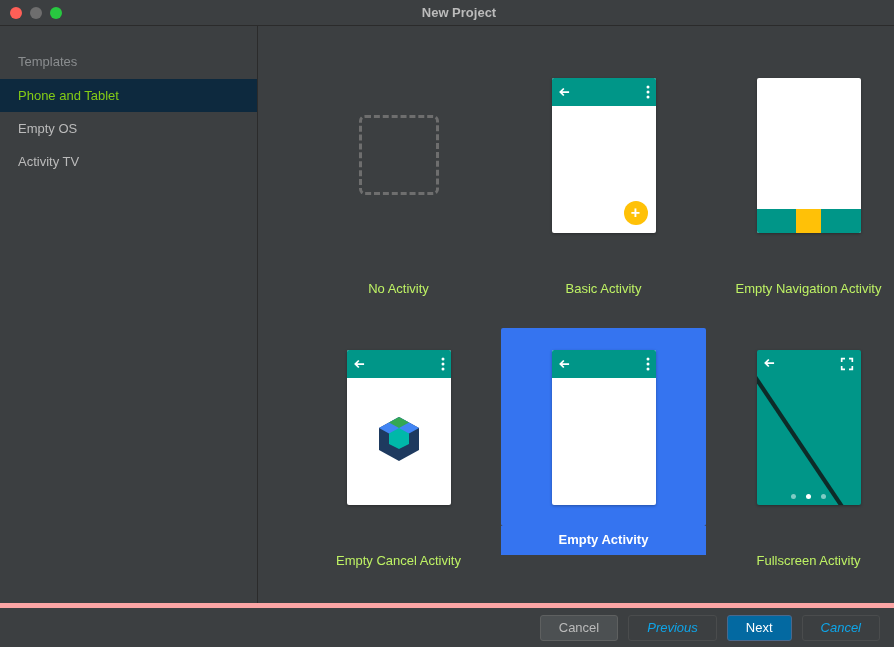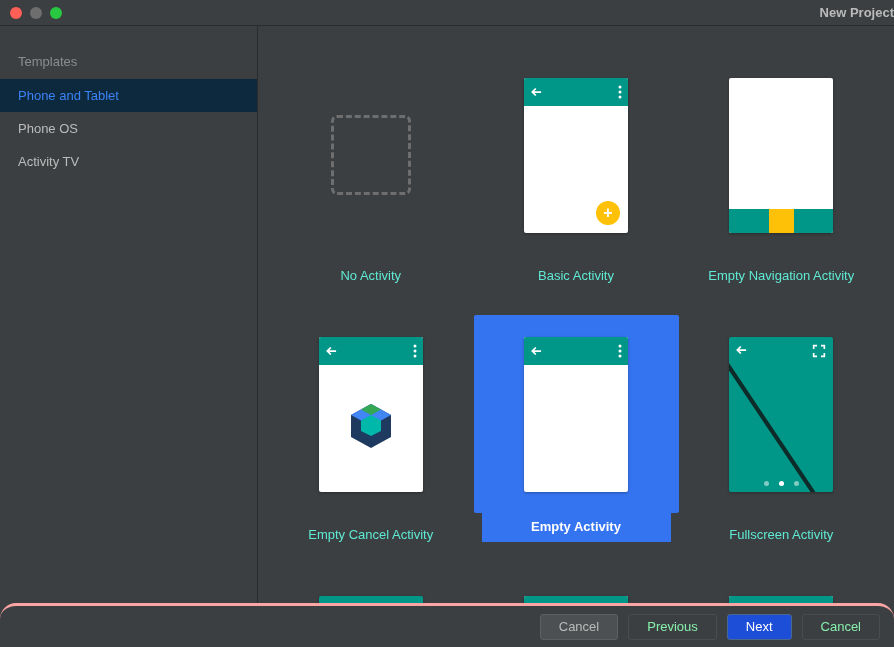--- a/index.html
+++ b/index.html
@@ -26,52 +26,53 @@
   gap: 8px;
   margin-left: 10px;
 }
 .tl { width: 12px; height: 12px; border-radius: 50%; }
 .tl.red { background: #ff5f57; }
 .tl.yellow { background: #6e6e6e; }
 .tl.green { background: #28c840; }
 .title {
   position: absolute;
   left: 0; right: 0;
-  text-align: right;
+  text-align: center;
   font-size: 13px;
   font-weight: 600;
   color: #bbbbbb;
   pointer-events: none;
   padding-left: 24px;
 }
 .main {
   flex: 1;
   display: flex;
   overflow: hidden;
+  gap: 28px;
 }
 .sidebar {
   width: 258px;
   background: #3c3f41;
   border-right: 1px solid #2b2b2b;
   padding-top: 14px;
 }
 .sidebar-header {
   padding: 14px 18px 10px;
   font-size: 13px;
   color: #8a8d8f;
 }
 .sidebar-item {
   padding: 9px 18px;
   font-size: 13px;
   color: #bbbbbb;
   cursor: pointer;
 }
 .sidebar-item.selected {
   background: #0d293e;
-  color: #3b82f6;
+  color: #84cc16;
 }
 .content {
   flex: 1;
   overflow-y: auto;
   background: #3c3f41;
   padding: 30px 10px 10px;
 }
 .grid {
   display: grid;
   grid-template-columns: repeat(3, 205px);
@@ -92,30 +93,30 @@
   justify-content: center;
   border: 2px solid transparent;
   border-radius: 2px;
   padding: 4px;
 }
 .template-card.selected .thumb-wrapper {
   border-color: #3574f0;
   background: #3574f0;
 }
 .template-label {
-  margin-top: 14px;
-  font-size: 13px;
-  color: #5eead4;
+  margin-top: 27px;
+  font-size: 13px;
+  color: #bef264;
   text-align: center;
 }
 .template-card.selected .template-label {
   color: #ffffff;
   font-weight: 600;
   background: #3574f0;
-  width: 189px;
+  width: 205px;
   margin-top: 0;
   padding: 6px 0 8px;
 }
 .phone {
   width: 104px;
   height: 155px;
   background: #ffffff;
   border-radius: 2px;
   overflow: hidden;
   position: relative;
@@ -164,61 +165,60 @@
 }
 .fullscreen-bg .dots-row {
   position:absolute; bottom:6px; left:0; right:0;
   display:flex; gap:10px; justify-content:center;
 }
 .fullscreen-bg .dot { width:5px;height:5px;border-radius:50%;background:rgba(255,255,255,.5);}
 .fullscreen-bg .dot.active{background:#fff;}
 .interstitial { background:#009688; padding:8px;}
 .footer {
   height: 44px;
-  border-top: 3px solid #fca5a5;
+  border-top: 5px solid #fca5a5;
   display: flex;
   align-items: center;
   justify-content: flex-end;
   gap: 10px;
   padding: 0 14px;
   background: #3c3f41;
-  border-radius: 16px;
 }
 .btn {
   height: 26px;
   padding: 0 18px;
   border-radius: 3px;
   font-size: 13px;
   border: 1px solid #5e6060;
   background: #4c5052;
   color: #bbbbbb;
   cursor: pointer;
   display:flex;align-items:center;
 }
-.btn:disabled { color: #86efac; border-color:#4a4c4d; background:#3c3f41; cursor:default;}
-.btn.primary { background: #1d4ed8; border-color:#4a688c; color:#ffffff;padding-left:18px;}
+.btn:disabled { color: #0ea5e9; border-color:#4a4c4d; background:#3c3f41; cursor:default;font-style:italic;}
+.btn.primary { background: #0369a1; border-color:#4a688c; color:#ffffff;padding-left:18px;}
 </style>
 </head>
 <body>
 
 <div class="titlebar">
   <div class="traffic-lights">
     <div class="tl red"></div>
     <div class="tl yellow"></div>
     <div class="tl green"></div>
   </div>
   <div class="title">New Project</div>
 </div>
 
 <div class="main">
   <div class="sidebar">
     <div class="sidebar-header">Templates</div>
     <div id="sidebar-items">
         <div class="sidebar-item selected">Phone and Tablet</div>
-        <div class="sidebar-item">Phone OS</div>
+        <div class="sidebar-item">Empty OS</div>
         <div class="sidebar-item">Activity TV</div>
       </div>
   </div>
   <div class="content">
     <div class="grid" id="template-grid">
         <div class="template-card">
           <div class="thumb-wrapper">
             <div class="no-activity-box"></div>
           </div>
           <div class="template-label">No Activity</div>

